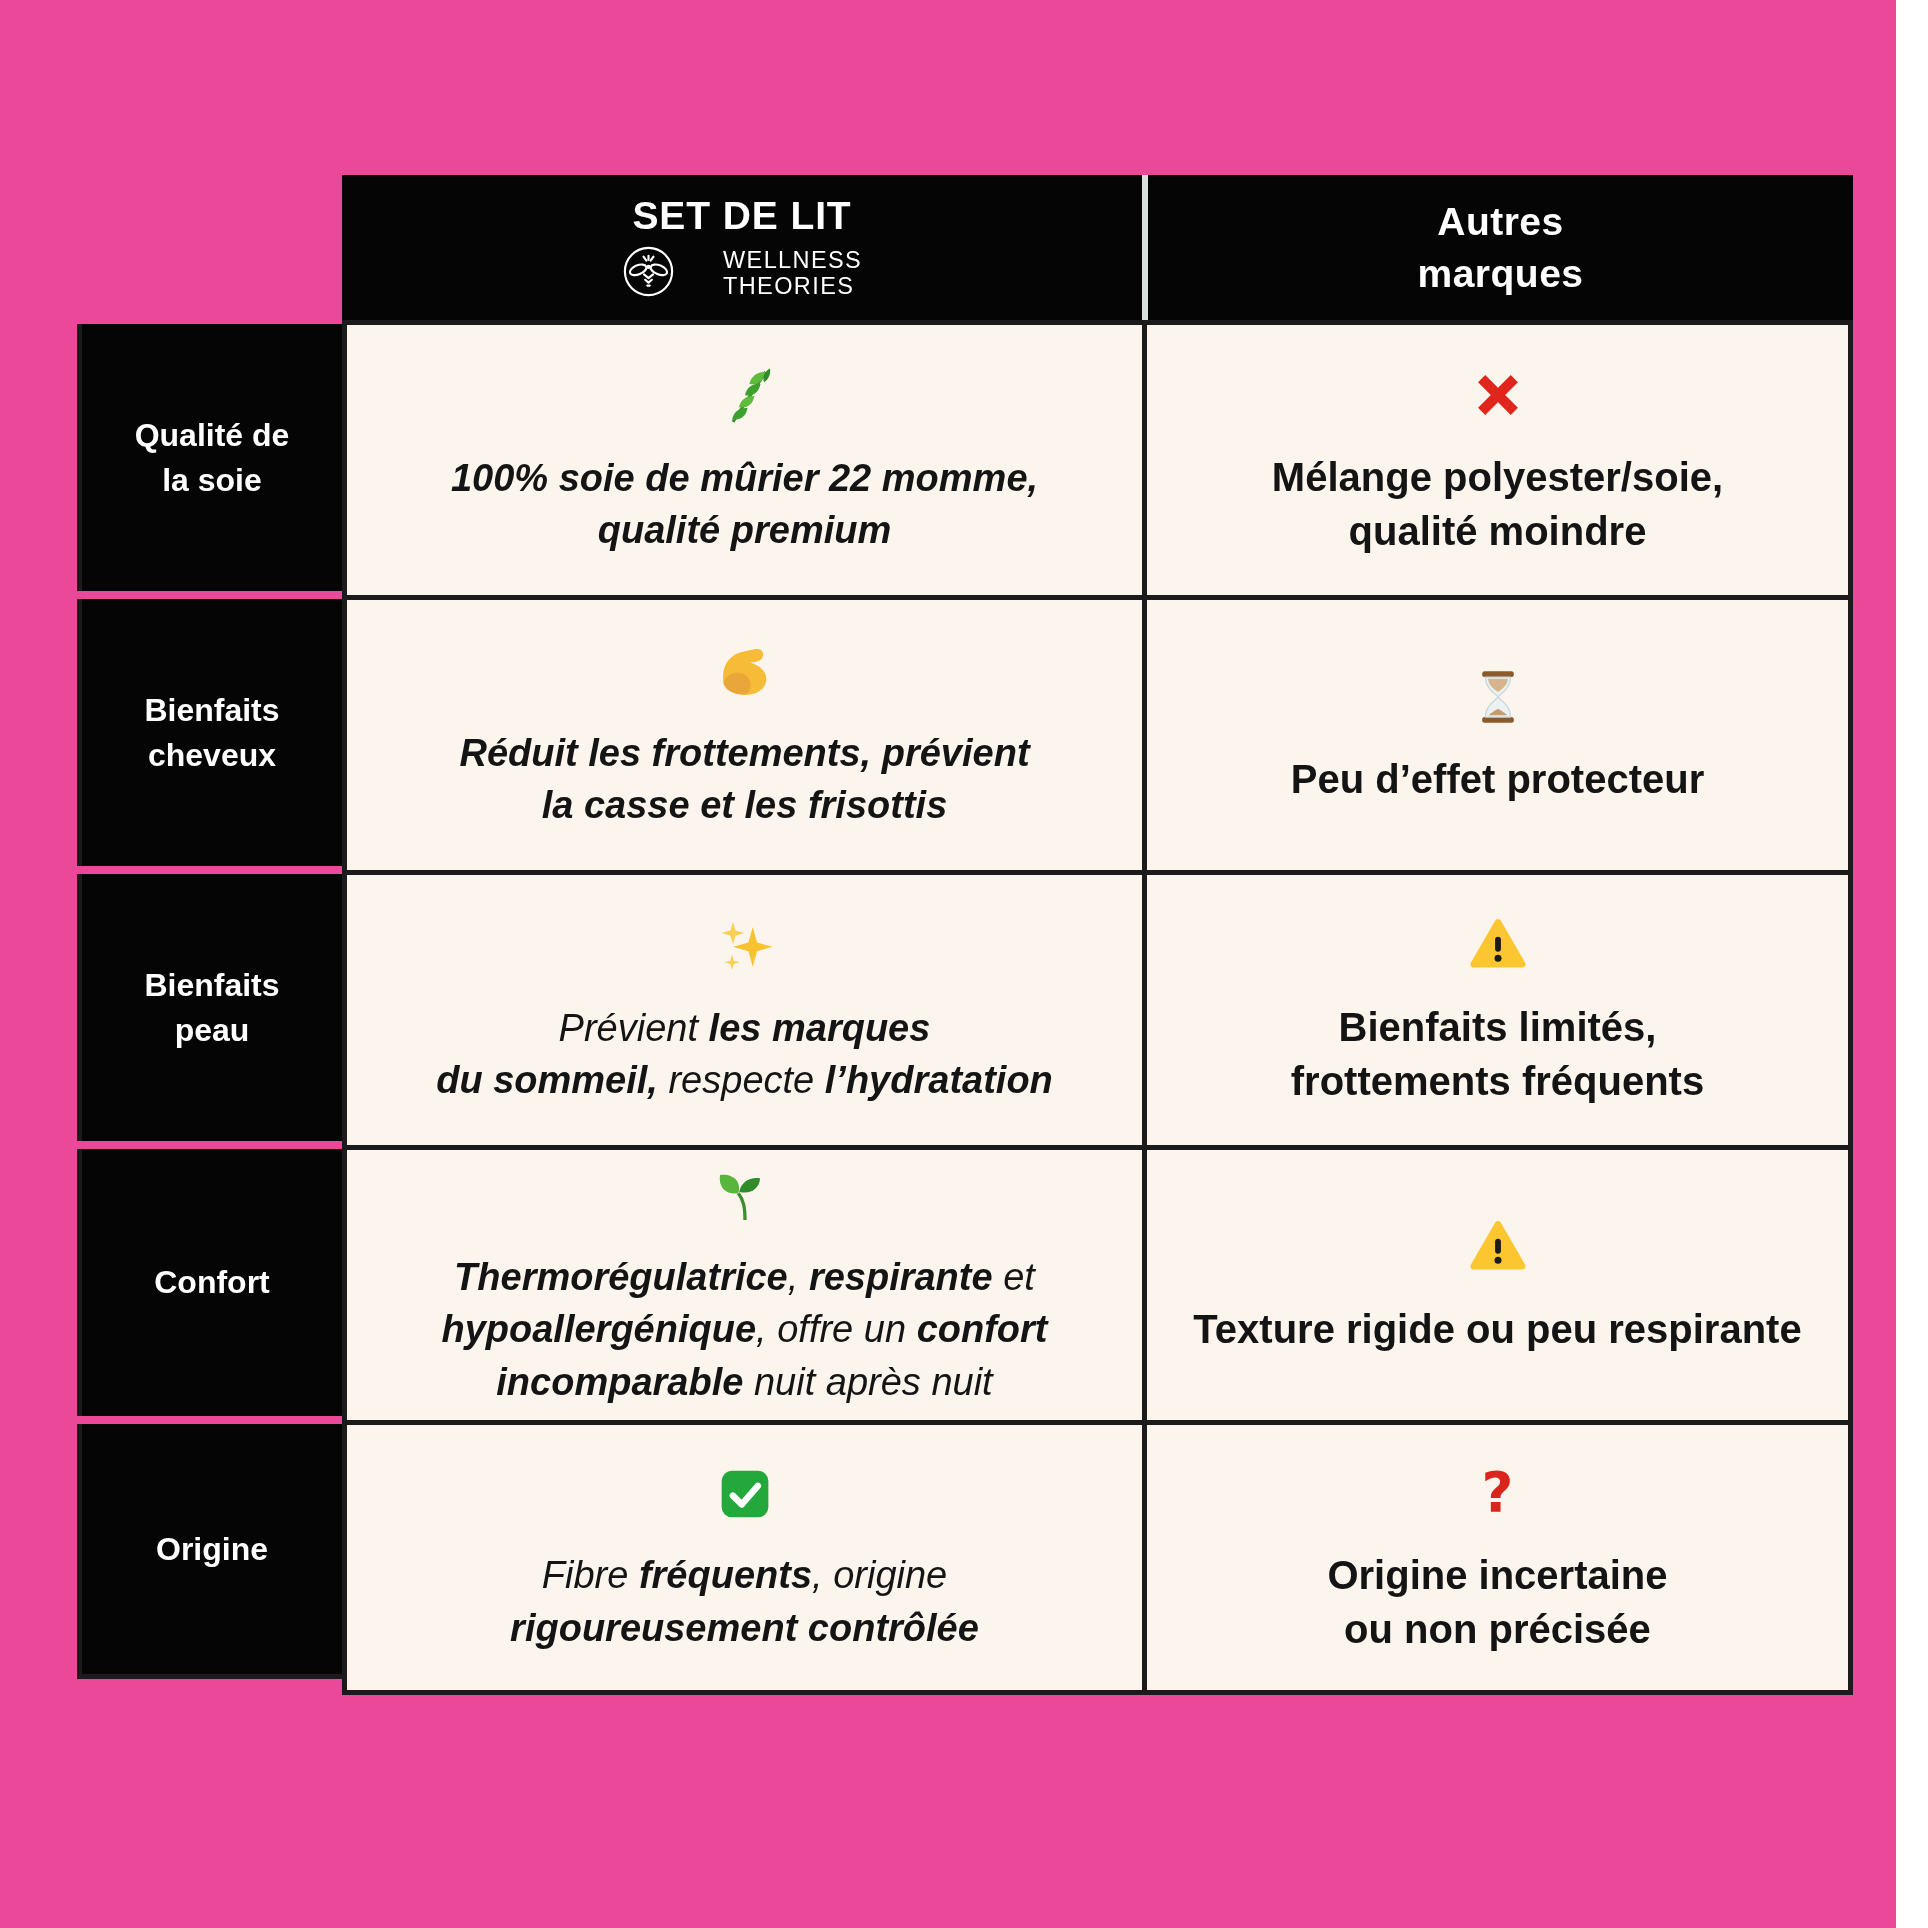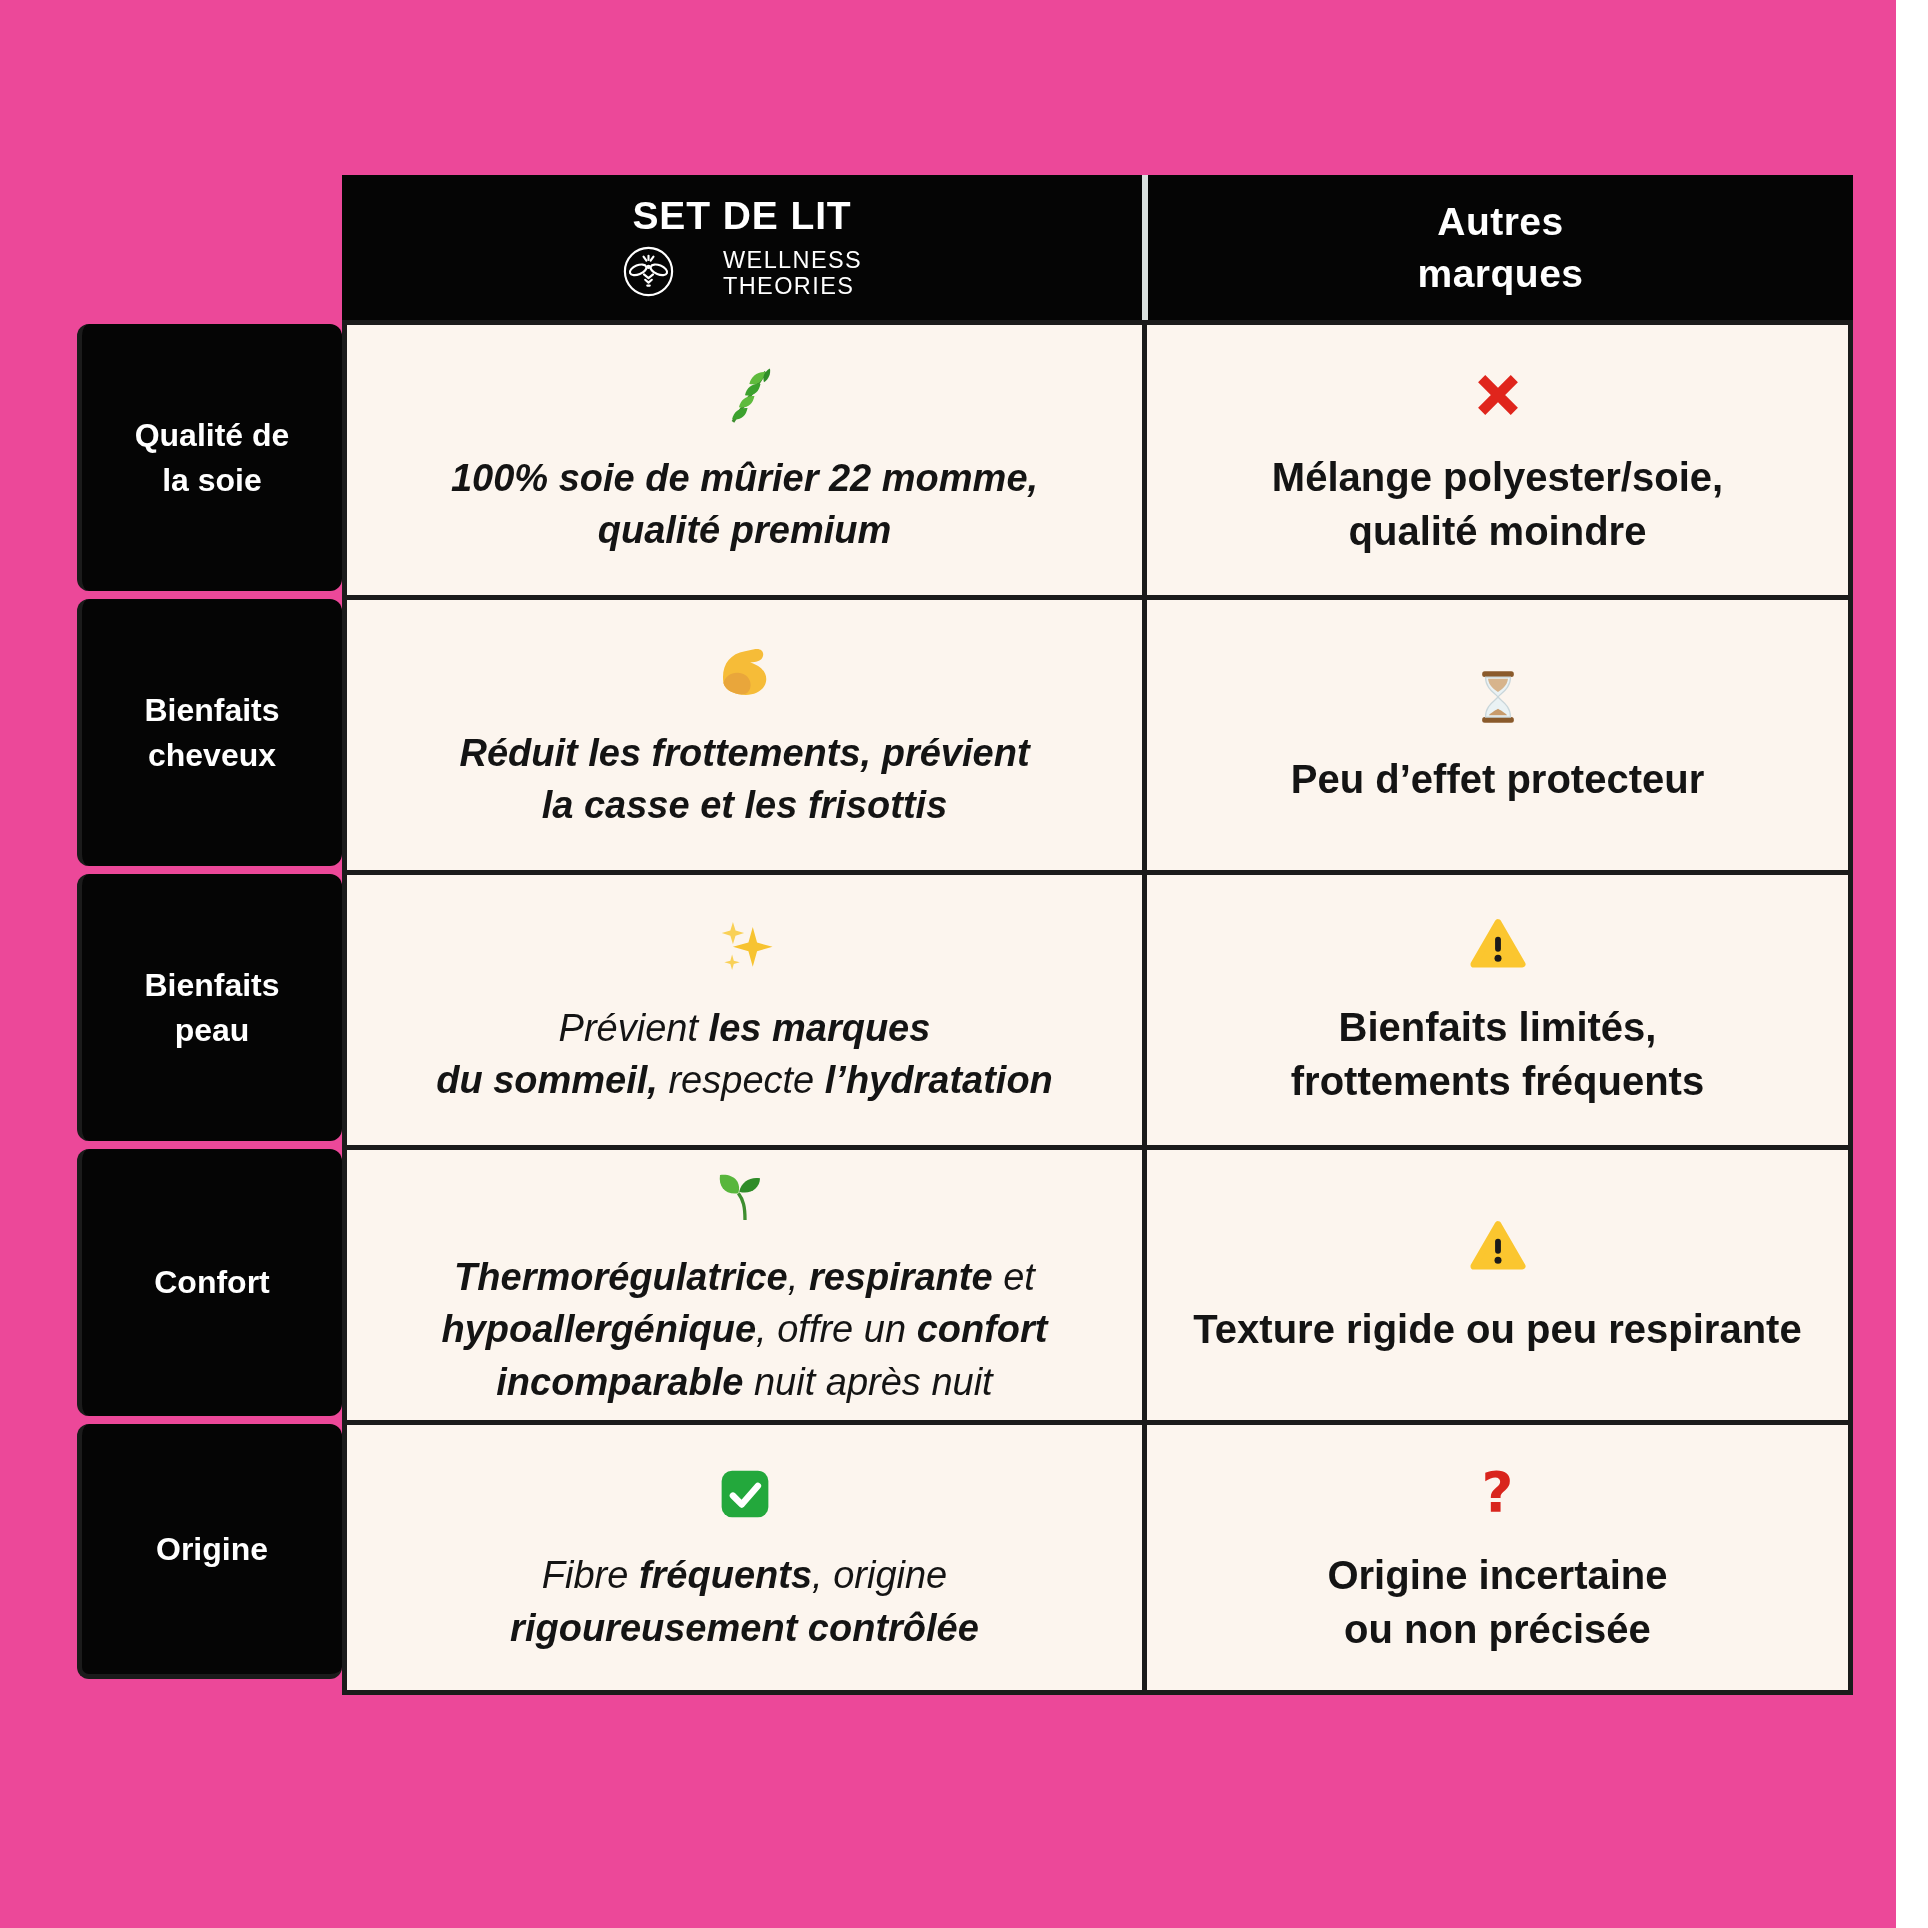--- a/index.html
+++ b/index.html
@@ -17,21 +17,21 @@
   .hcell{background:#050505;color:#fff;display:flex;flex-direction:column;align-items:center;justify-content:center;}
   .others-h{border-left:6.6px solid #D9E0DE;}
   .h-title{font-size:39px;font-weight:700;letter-spacing:0.9px;}
   .h-logo-row{display:flex;align-items:center;gap:12.2px;margin-top:7.5px;}
   .wordmark{display:flex;flex-direction:column;font-size:23.5px;font-weight:400;letter-spacing:1.4px;line-height:1.12;text-align:left;margin-left:36px;}
   .h-title2{font-size:39px;font-weight:700;line-height:1.32;text-align:center;white-space:pre-line;letter-spacing:0.5px;}
   
   .lcell{
     background:#050505;color:#fff;margin:3.8px 0;border-left:5.6px solid #1B1B1B;
     display:flex;align-items:center;justify-content:center;text-align:center;
-    font-size:32px;font-weight:700;line-height:1.4;white-space:pre-line;border-radius:12px;
+    font-size:32px;font-weight:700;line-height:1.4;white-space:pre-line;
   }
   .lcell.bottom{margin-bottom:16px;border-bottom:5.6px solid #1B1B1B;}
   
   .ccell{
     background:#FCF5EE;border-top:5.6px solid #1B1B1B;border-left:5.6px solid #1B1B1B;
     display:flex;flex-direction:column;align-items:center;justify-content:center;
     text-align:center;gap:22.6px;padding:7.5px 22.6px;box-sizing:border-box;
   }
   .ccell.last-col{border-right:5.6px solid #1B1B1B;}
   .ccell.bottom{border-bottom:5.6px solid #1B1B1B;}

